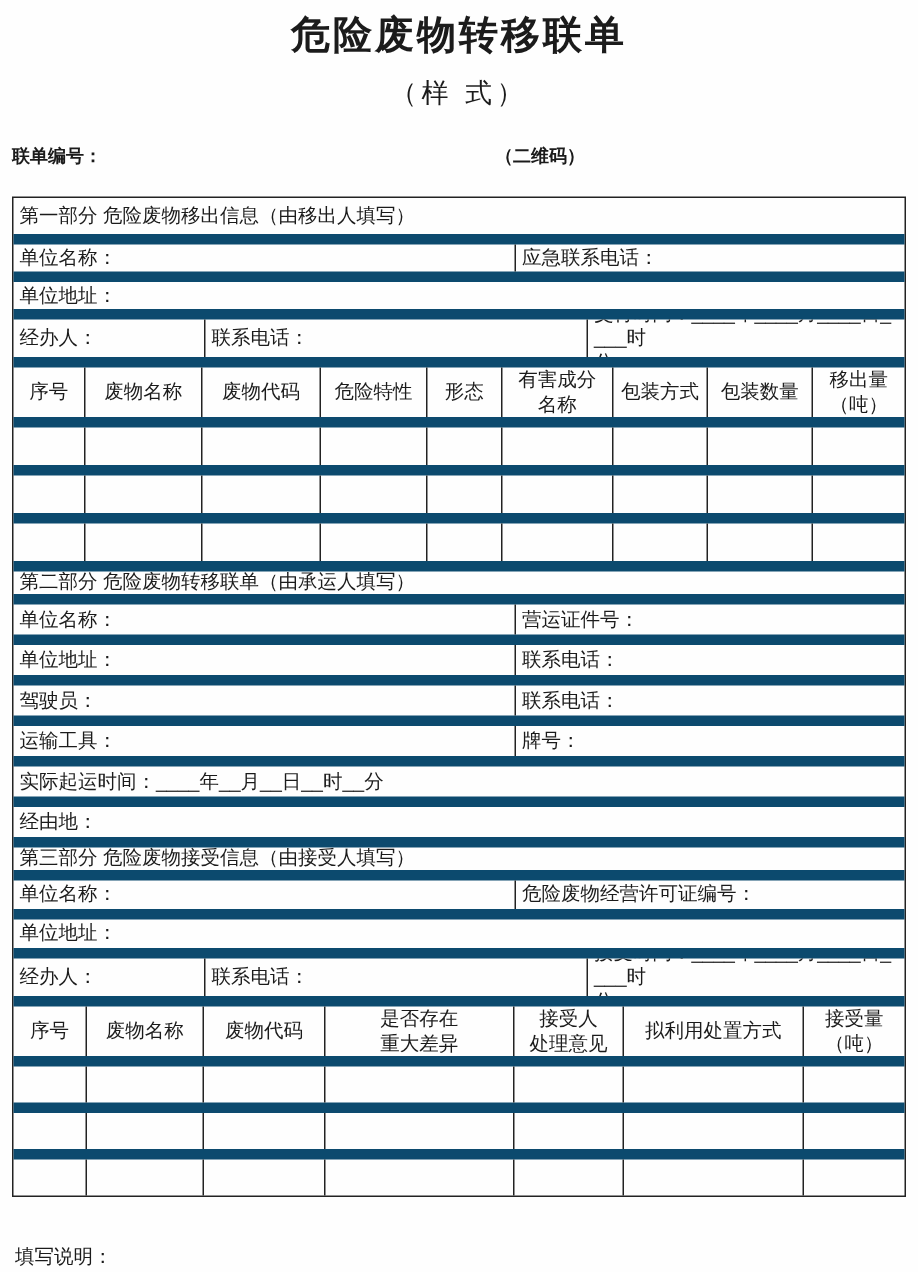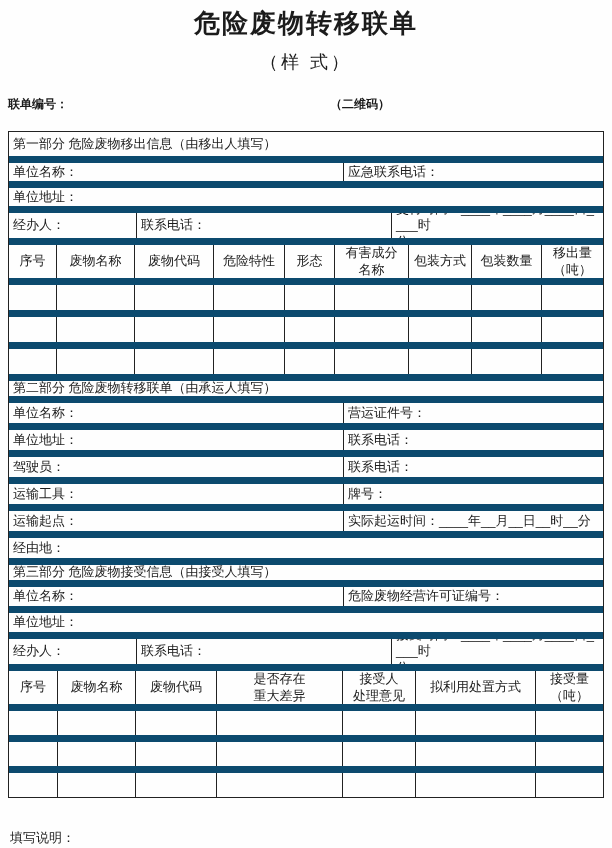--- a/index.html
+++ b/index.html
@@ -141,21 +141,20 @@
     </div>
     <div class="r" style="height:27px">
       <div class="c" style="flex:0 0 334px">驾驶员：</div>
       <div class="c grow">联系电话：</div>
     </div>
     <div class="r" style="height:27px">
       <div class="c" style="flex:0 0 334px">运输工具：</div>
       <div class="c grow">牌号：</div>
     </div>
     <div class="r" style="height:27px">
-      <div class="c" style="flex:0 0 334px">运输起点：</div>
       <div class="c grow">实际起运时间：____年__月__日__时__分</div>
     </div>
     <div class="r" style="height:27px">
       <div class="c grow">经由地：</div>
     </div>
 
     <div class="r" style="height:22px">
       <div class="c sec grow">第三部分 危险废物接受信息（由接受人填写）</div>
     </div>
     <div class="r" style="height:26px">

